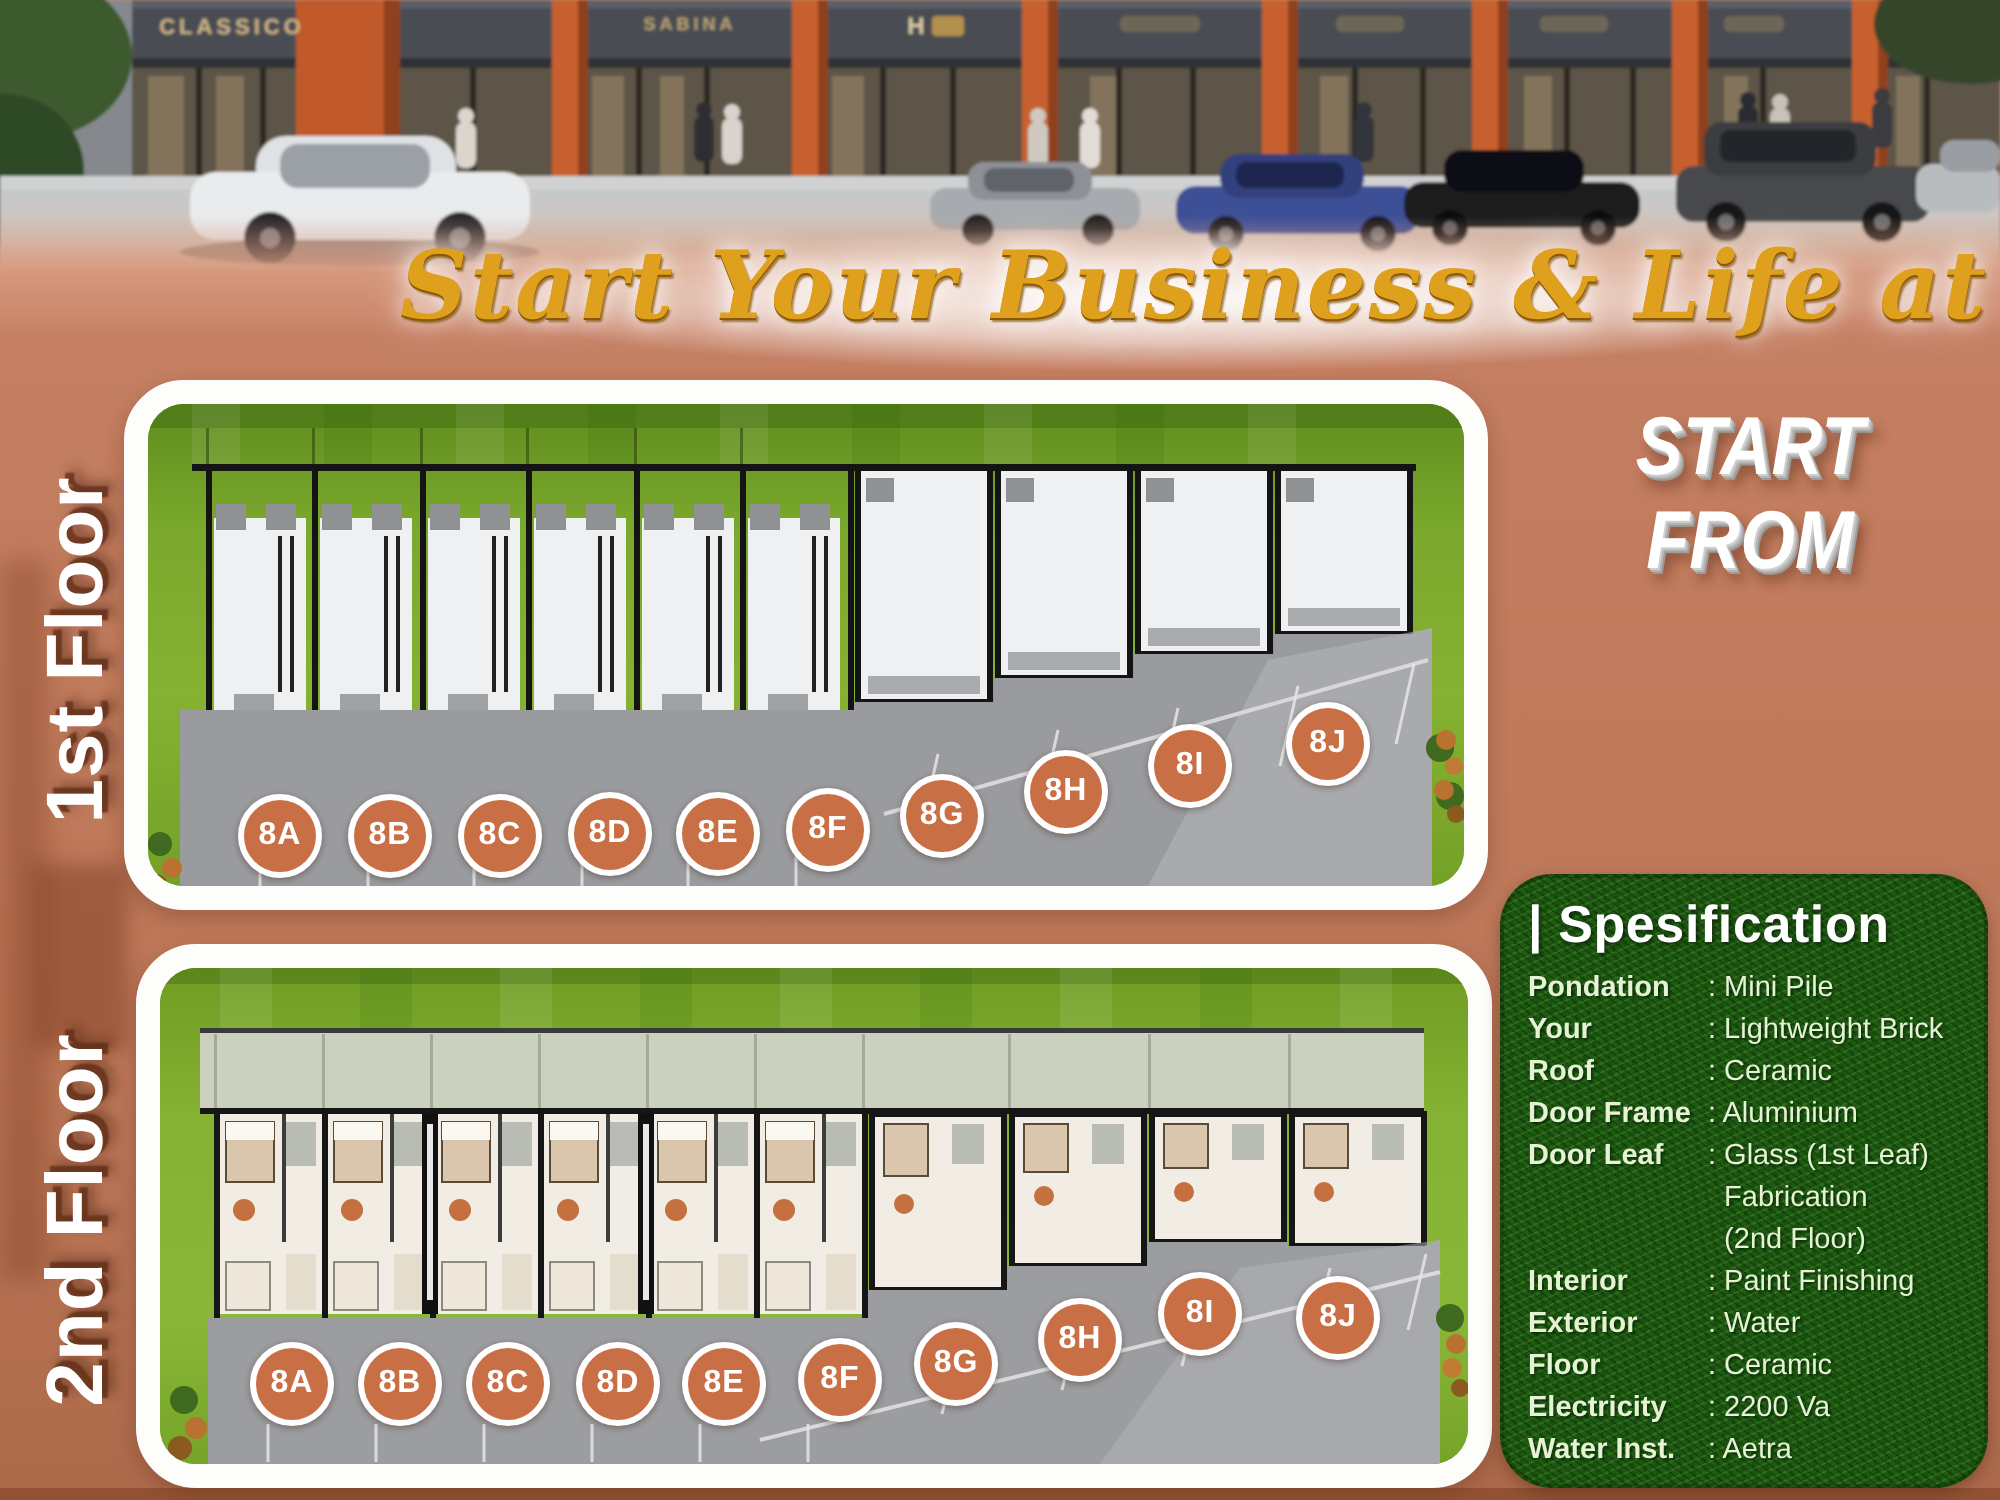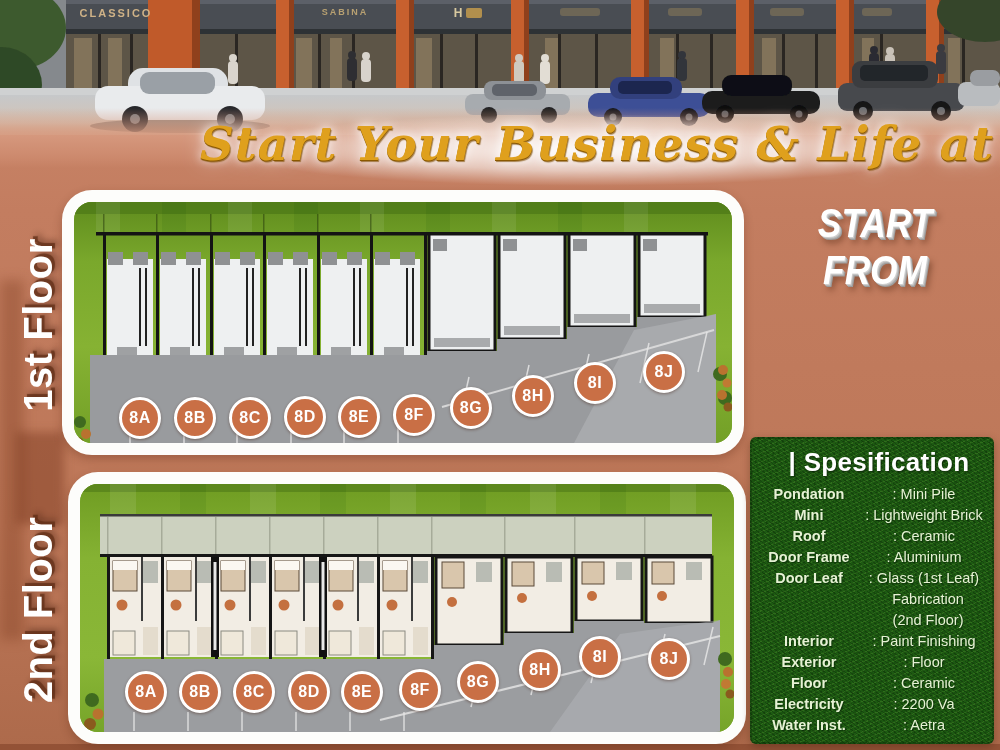--- a/index.html
+++ b/index.html
@@ -52,28 +52,28 @@
     letter-spacing:-6px;margin-left:-14px;
     text-shadow:1px 1px 0 #d6d6d6,3px 3px 0 #bdbdbd,5px 5px 0 #a3a3a3,7px 8px 10px rgba(70,30,10,.5);
   }
   .price .unit{
     display:inline-block;font-size:64px;line-height:.9;font-weight:bold;transform:scaleX(.84);
     margin-left:-8px;margin-bottom:6px;letter-spacing:-1px;
     text-shadow:1px 1px 0 #d6d6d6,2px 2px 0 #b9b9b9,4px 4px 0 #a0a0a0,6px 7px 8px rgba(70,30,10,.5);
   }
   
   .spec{
-    position:absolute;left:750px;top:437px;width:244px;height:307px;border-radius:6px;
+    position:absolute;left:750px;top:437px;width:244px;height:307px;border-radius:26px;
     background-color:#1d5a12;
     background-image:
       repeating-linear-gradient(37deg,rgba(0,0,0,.22) 0 1px,transparent 1px 3px),
       repeating-linear-gradient(-24deg,rgba(130,200,70,.18) 0 1px,transparent 1px 4px),
       repeating-linear-gradient(80deg,rgba(10,60,5,.25) 0 2px,transparent 2px 6px);
     box-shadow:inset 0 0 0 2px rgba(0,0,0,.18),0 3px 8px rgba(60,25,10,.35);
-    padding:8px 0 0 14px;box-sizing:border-box;color:#e6f2d4;text-align:center;
+    padding:8px 0 0 14px;box-sizing:border-box;color:#e6f2d4;
   }
   .spec-title{font-size:26px;font-weight:bold;color:#fff;margin:2px 0 6px 0;letter-spacing:.3px;
     text-shadow:1px 1px 2px rgba(0,0,0,.5);}
   .spec-row{display:flex;font-size:14.5px;line-height:21px;text-shadow:1px 1px 1px rgba(0,30,0,.55);}
   .spec-row .spec-label{width:90px;flex:none;font-weight:bold;}
   .spec-row .spec-value{flex:1;}
   
   .bg-blur1{position:absolute;left:0;top:280px;width:24px;height:360px;background:rgba(122,56,30,.35);filter:blur(6px);}
   .bg-blur2{position:absolute;left:16px;top:432px;width:48px;height:92px;background:rgba(116,52,26,.42);filter:blur(5px);}
   .bottom-strip{position:absolute;left:0;bottom:0;width:1000px;height:6px;background:rgba(125,62,38,.55);}
@@ -514,21 +514,21 @@
   </div>
 
   <div class="spec">
     <div class="spec-title">| Spesification</div>
     <div class="spec-rows">
         <div class="spec-row">
           <span class="spec-label">Pondation</span>
           <span class="spec-value">: Mini Pile</span>
         </div>
         <div class="spec-row">
-          <span class="spec-label">Mini</span>
+          <span class="spec-label">Your</span>
           <span class="spec-value">: Lightweight Brick</span>
         </div>
         <div class="spec-row">
           <span class="spec-label">Roof</span>
           <span class="spec-value">: Ceramic</span>
         </div>
         <div class="spec-row">
           <span class="spec-label">Door Frame</span>
           <span class="spec-value">: Aluminium</span>
         </div>
@@ -543,21 +543,21 @@
         <div class="spec-row">
           <span class="spec-label"></span>
           <span class="spec-value">&nbsp;&nbsp;(2nd Floor)</span>
         </div>
         <div class="spec-row">
           <span class="spec-label">Interior</span>
           <span class="spec-value">: Paint Finishing</span>
         </div>
         <div class="spec-row">
           <span class="spec-label">Exterior</span>
-          <span class="spec-value">: Floor</span>
+          <span class="spec-value">: Water</span>
         </div>
         <div class="spec-row">
           <span class="spec-label">Floor</span>
           <span class="spec-value">: Ceramic</span>
         </div>
         <div class="spec-row">
           <span class="spec-label">Electricity</span>
           <span class="spec-value">: 2200 Va</span>
         </div>
         <div class="spec-row">

